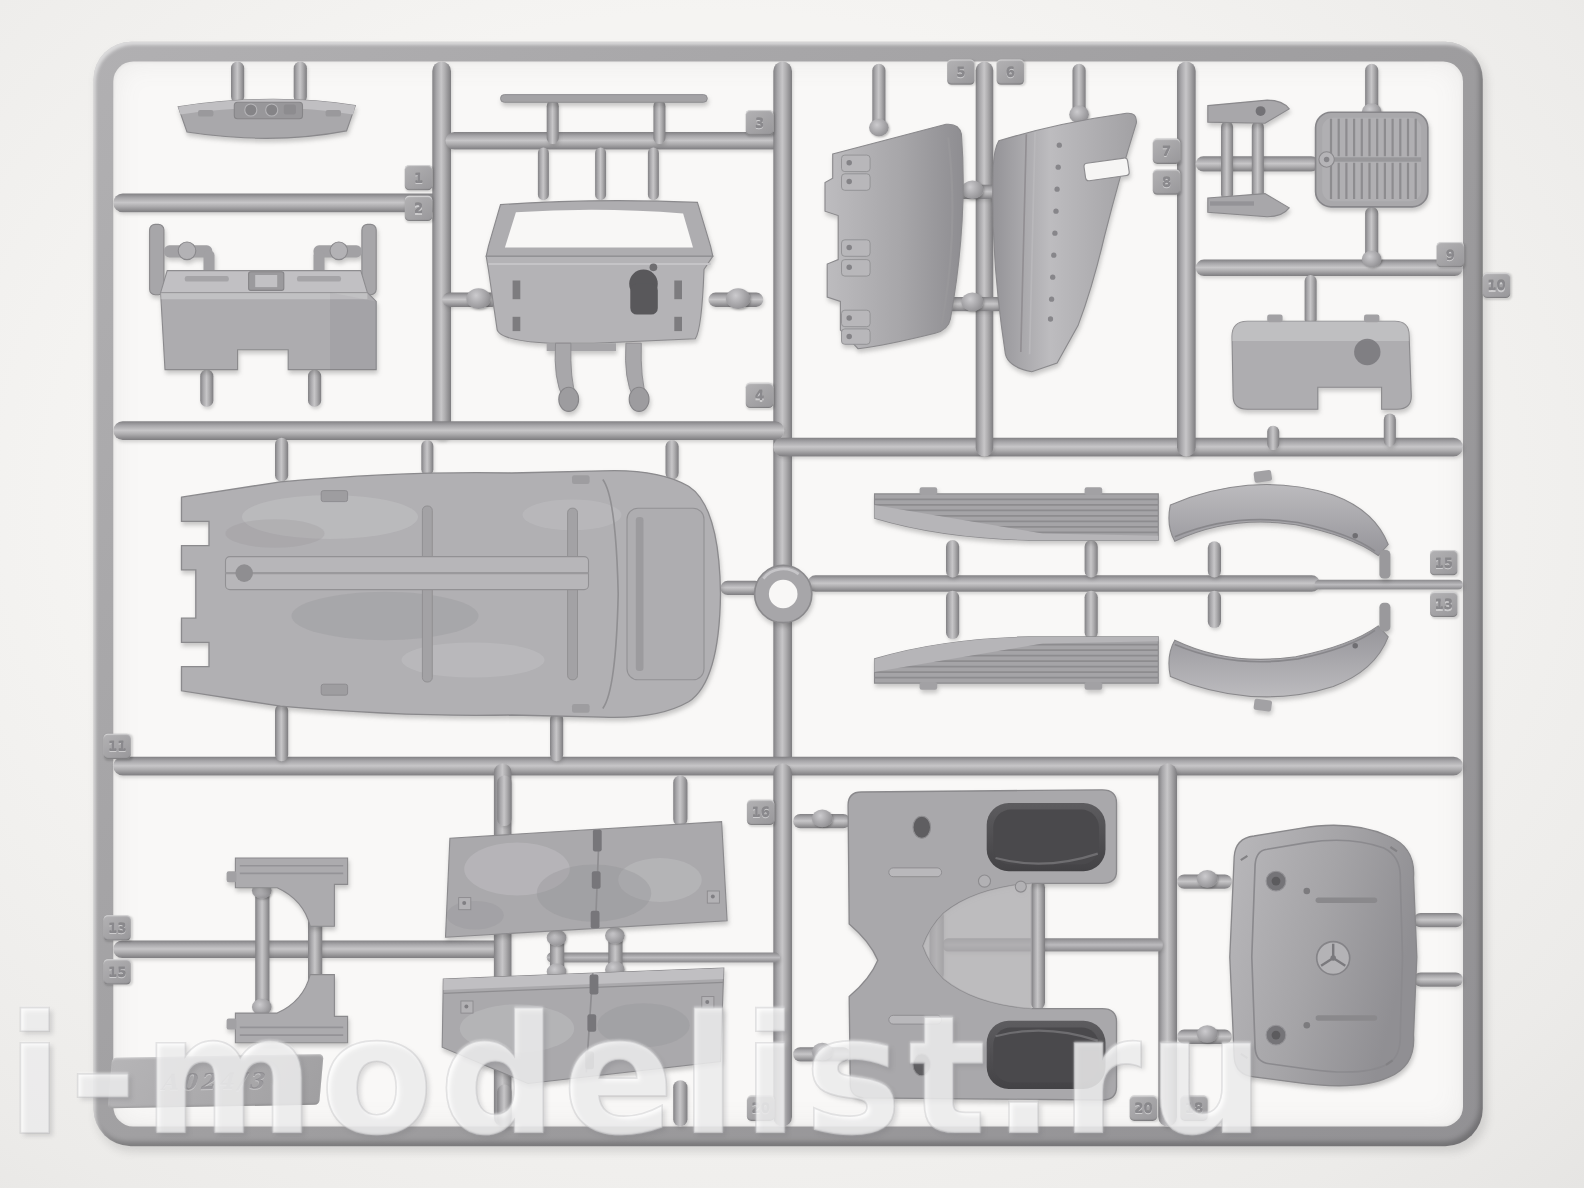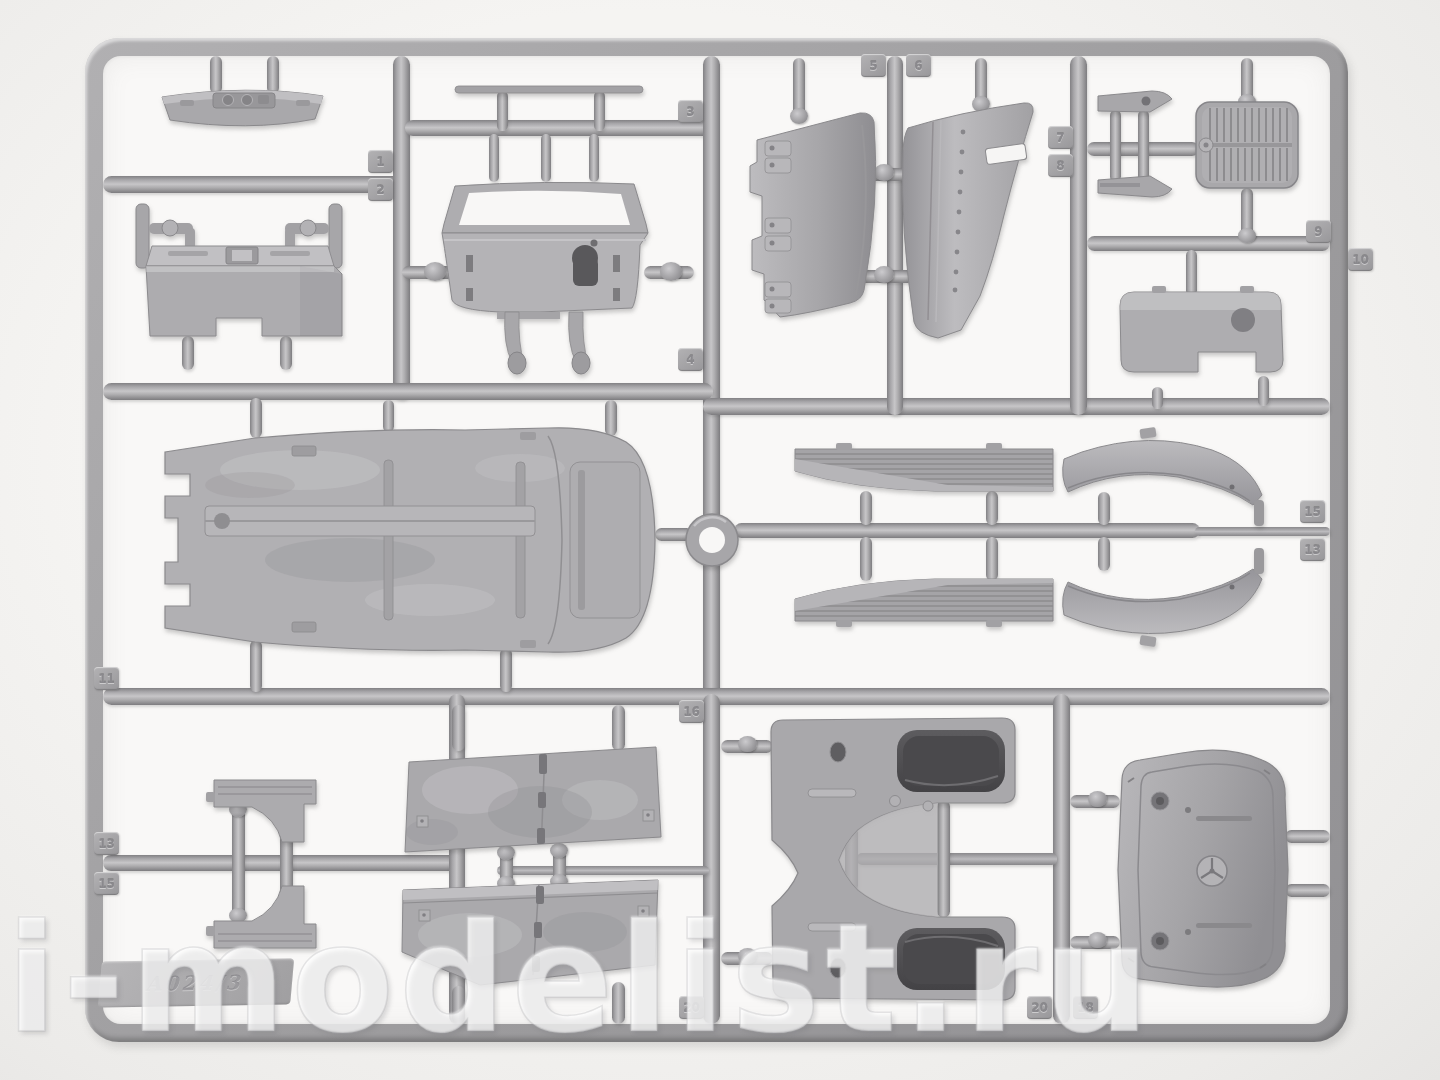--- a/index.html
+++ b/index.html
@@ -484,21 +484,21 @@
   <div class="tag z5" style="left:906px;top:54px">6</div>
   <div class="tag z5" style="left:1048px;top:126px">7</div>
   <div class="tag z5" style="left:1048px;top:154px">8</div>
   <div class="tag z5" style="left:1306px;top:220px">9</div>
   <div class="tag z5" style="left:1348px;top:248px">10</div>
   <div class="tag z5" style="left:94px;top:667px">11</div>
   <div class="tag z5" style="left:1300px;top:500px">15</div>
   <div class="tag z5" style="left:1300px;top:538px">13</div>
   <div class="tag z5" style="left:94px;top:832px">13</div>
   <div class="tag z5" style="left:94px;top:872px">15</div>
-  <div class="tag z5" style="left:679px;top:700px">16</div>
+  <div class="tag z5" style="left:679px;top:727px">16</div>
   <div class="tag z5" style="left:679px;top:996px">20</div>
   <div class="tag z5" style="left:1027px;top:996px">20</div>
   <div class="tag z5" style="left:1073px;top:996px">18</div>
 
   <div class="mold-stamp z5">A024/3</div>
 
   <div class="watermark">i-modelist.ru</div>
 
 </div>
 

